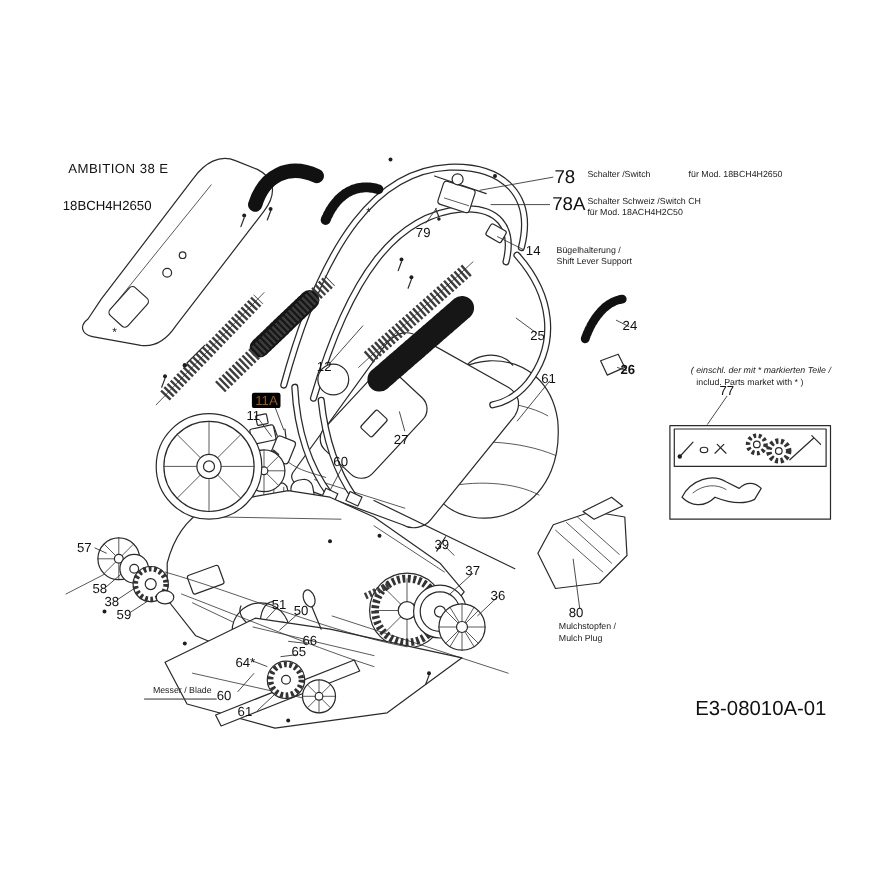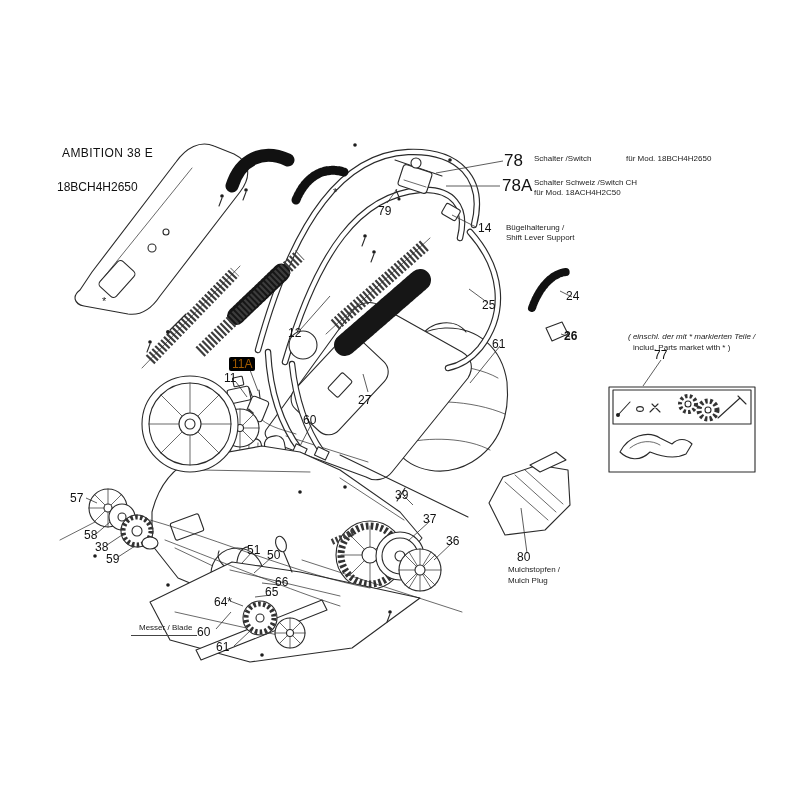--- a/index.html
+++ b/index.html
@@ -286,20 +286,21 @@
       <path class="lead" d="M230,601 L243,606"></path>
       <path class="lead" d="M216,629 L231,612"></path>
       <path class="lead" d="M234,646 L250,631"></path>
       <path class="lead" d="M527,553 L521,508"></path>
       <path class="lead" d="M661,360 L643,386"></path>
     </g>
   </svg>
 
   <div class="title">AMBITION 38 E</div>
   <div class="model">18BCH4H2650</div>
+  <div class="drawnum">E3-08010A-01</div>
 
   <div class="callout lg" style="left:504px;top:152px;">78</div>
   <div class="callout lg" style="left:502px;top:177px;">78A</div>
   <div class="callout" style="left:378px;top:205px;">79</div>
   <div class="callout" style="left:478px;top:222px;">14</div>
   <div class="callout" style="left:566px;top:290px;">24</div>
   <div class="callout" style="left:482px;top:299px;">25</div>
   <div class="callout" style="left:564px;top:330px;font-weight:bold;">26</div>
   <div class="callout" style="left:492px;top:338px;">61</div>
   <div class="callout" style="left:288px;top:327px;">12</div>

